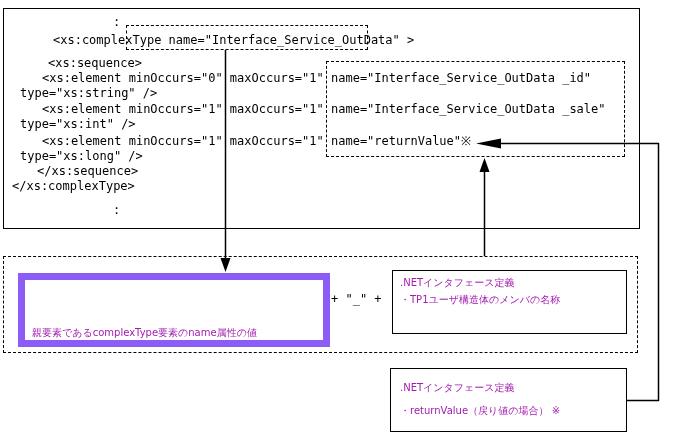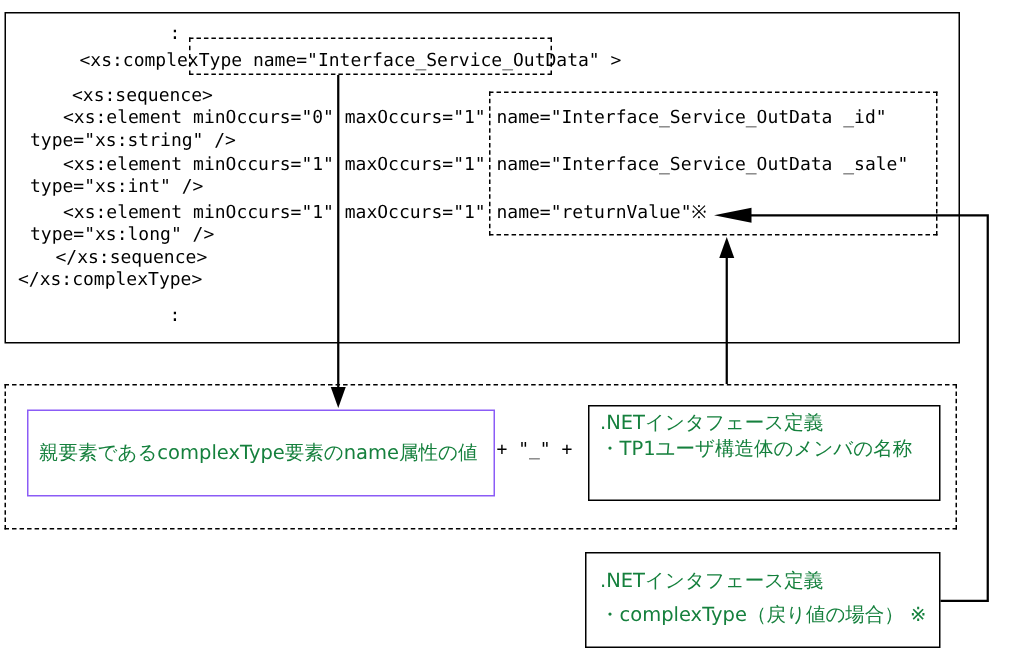--- a/index.html
+++ b/index.html
@@ -7,25 +7,25 @@
     position:relative;width:674px;height:435px;background:#ffffff;
     color:#000;overflow:hidden;
     font-family:"DejaVu Sans","Liberation Sans",sans-serif;
   }
   .box{position:absolute;border:1px solid #000;box-sizing:border-box;background:transparent;}
   .dashed{position:absolute;border:1px dashed #000;box-sizing:border-box;background:transparent;}
   .code{
     position:absolute;font-family:"DejaVu Sans Mono","Liberation Mono",monospace;
     font-size:12px;line-height:15px;white-space:pre;color:#000;
   }
-  .jp{font-size:13px;color:#15803d;white-space:pre;}
+  .jp{font-size:10px;color:#a21caf;white-space:pre;}
   .left-note-box{
-    position:absolute;left:18px;top:273px;width:312px;height:58px;
-    border:1px solid #8b5cf6;box-sizing:border-box;
-    display:flex;align-items:center;padding-left:7px;
+    position:absolute;left:18px;top:273px;width:312px;height:74px;
+    border:7px solid #8b5cf6;box-sizing:border-box;
+    display:flex;align-items:flex-end;padding-left:7px;
   }
   .concat-op{
     position:absolute;left:331px;top:292px;
     font-family:"DejaVu Sans Mono","Liberation Mono",monospace;font-size:12px;white-space:pre;
   }
   .net-box{
     position:absolute;left:392px;top:270px;width:235px;height:64px;
     border:1px solid #000;box-sizing:border-box;padding:3px 0 0 7px;
   }
   .net-box .jp{display:block;line-height:17px;}
@@ -79,21 +79,21 @@
 
   <div class="concat-op">+ "_" +</div>
 
   <div class="net-box">
     <span class="jp">.NETインタフェース定義</span>
     <span class="jp">・TP1ユーザ構造体のメンバの名称</span>
   </div>
 
   <div class="return-box">
     <span class="jp">.NETインタフェース定義</span>
-    <span class="jp">・complexType（戻り値の場合） ※</span>
+    <span class="jp">・returnValue（戻り値の場合） ※</span>
   </div>
 
   <svg class="connectors" width="674" height="435" viewBox="0 0 674 435">
 
     <g>
       <line x1="225.5" y1="50" x2="225.5" y2="260" stroke="#000" stroke-width="1.5"></line>
       <polygon points="220.5,258 230.5,258 225.5,272" fill="#000"></polygon>
     </g>
 
     <g>

